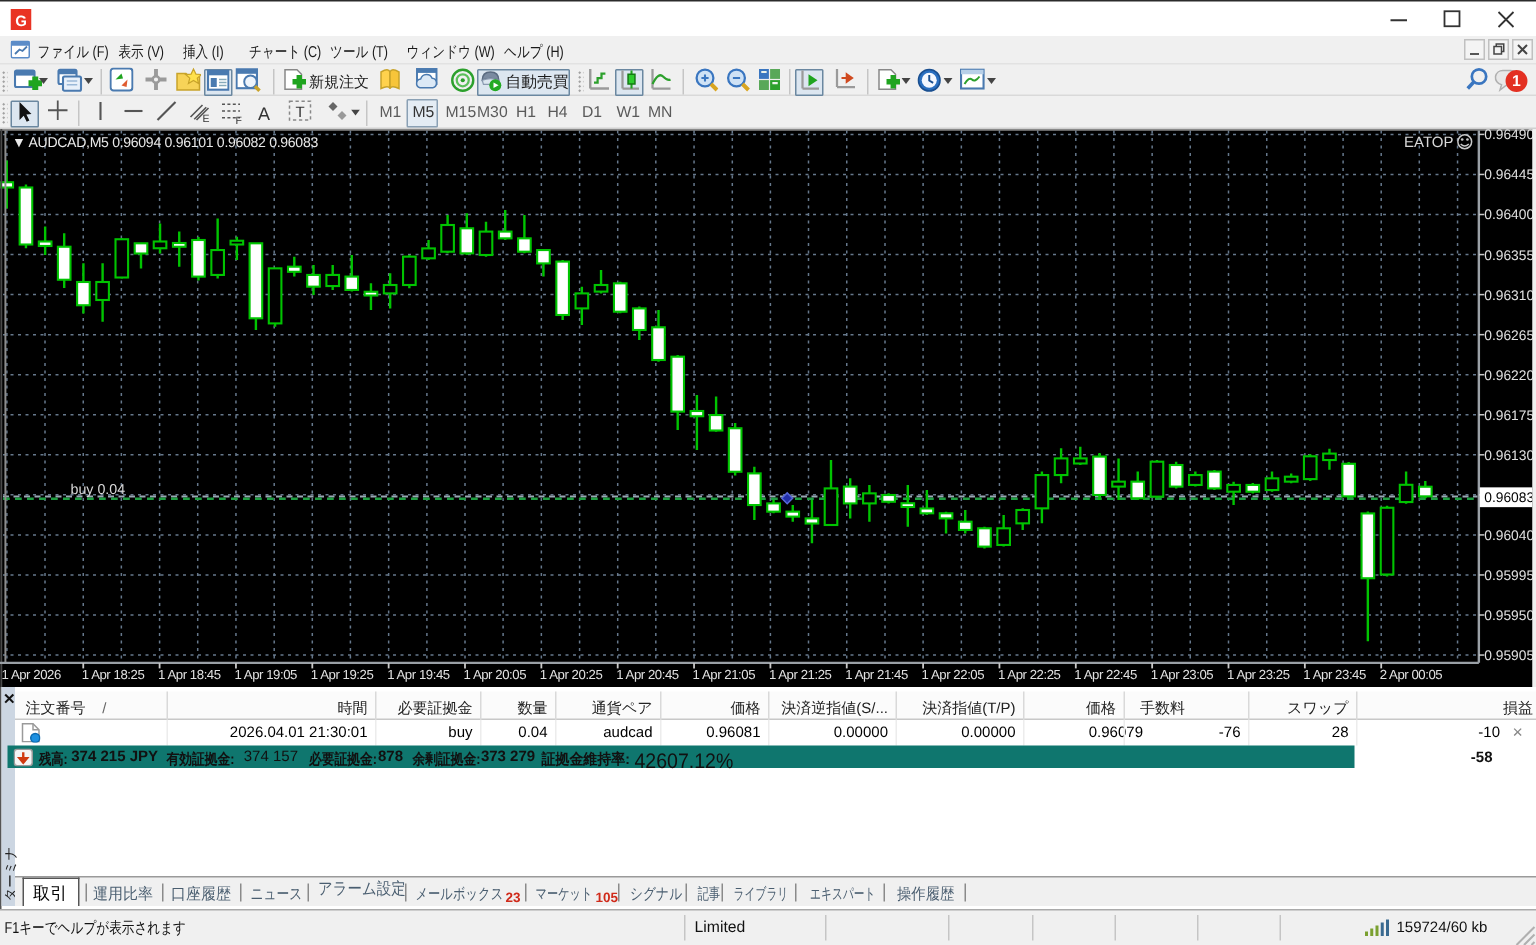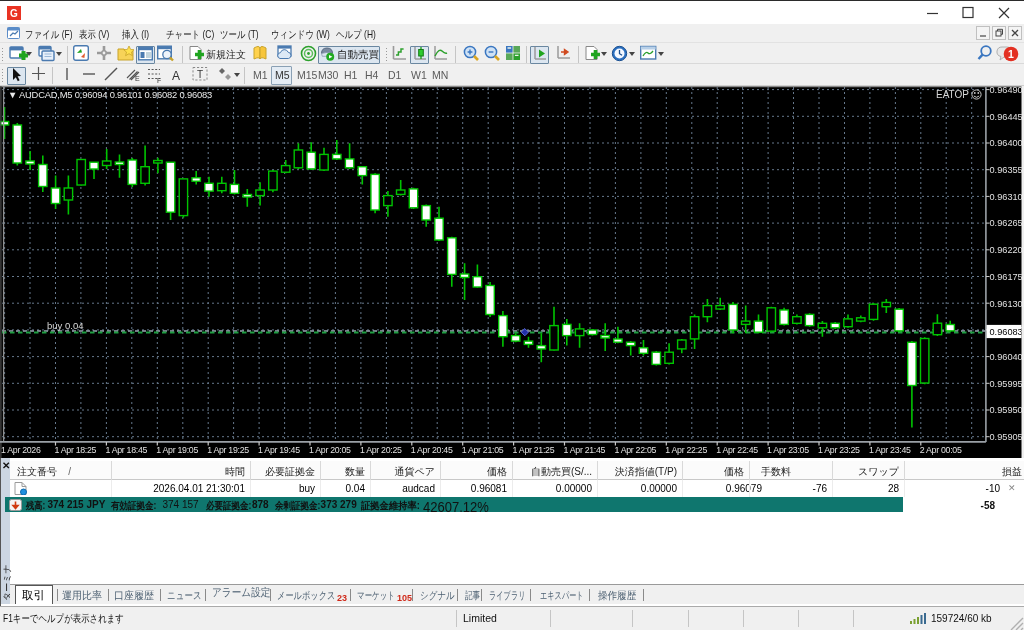--- a/index.html
+++ b/index.html
@@ -433,27 +433,27 @@
       <div class="abs" style="left:101px;top:4px;width:134px;font-size:10px;color:#222;text-align:right;white-space:nowrap">時間</div>
       <div class="abs" style="left:240px;top:0;width:1px;height:19px;background:#d9d9d9"></div>
       <div class="abs" style="left:240px;top:4px;width:65px;font-size:10px;color:#222;text-align:right;white-space:nowrap">必要証拠金</div>
       <div class="abs" style="left:310px;top:0;width:1px;height:19px;background:#d9d9d9"></div>
       <div class="abs" style="left:310px;top:4px;width:45px;font-size:10px;color:#222;text-align:right;white-space:nowrap">数量</div>
       <div class="abs" style="left:360px;top:0;width:1px;height:19px;background:#d9d9d9"></div>
       <div class="abs" style="left:360px;top:4px;width:65px;font-size:10px;color:#222;text-align:right;white-space:nowrap">通貨ペア</div>
       <div class="abs" style="left:430px;top:0;width:1px;height:19px;background:#d9d9d9"></div>
       <div class="abs" style="left:430px;top:4px;width:67px;font-size:10px;color:#222;text-align:right;white-space:nowrap">価格</div>
       <div class="abs" style="left:502px;top:0;width:1px;height:19px;background:#d9d9d9"></div>
-      <div class="abs" style="left:502px;top:4px;width:80px;font-size:10px;color:#222;text-align:right;white-space:nowrap">自動売買(S/...</div>
+      <div class="abs" style="left:502px;top:4px;width:80px;font-size:10px;color:#222;text-align:right;white-space:nowrap">決済逆指値(S/...</div>
       <div class="abs" style="left:587px;top:0;width:1px;height:19px;background:#d9d9d9"></div>
       <div class="abs" style="left:587px;top:4px;width:80px;font-size:10px;color:#222;text-align:right;white-space:nowrap">決済指値(T/P)</div>
       <div class="abs" style="left:672px;top:0;width:1px;height:19px;background:#d9d9d9"></div>
       <div class="abs" style="left:672px;top:4px;width:62px;font-size:10px;color:#222;text-align:right;white-space:nowrap">価格</div>
       <div class="abs" style="left:739px;top:0;width:1px;height:19px;background:#d9d9d9"></div>
-      <div class="abs" style="left:751px;top:4px;width:78px;font-size:10px;color:#222;text-align:left;white-space:nowrap">手数料</div>
+      <div class="abs" style="left:726px;top:4px;width:78px;font-size:10px;color:#222;text-align:center;white-space:nowrap">手数料</div>
       <div class="abs" style="left:822px;top:0;width:1px;height:19px;background:#d9d9d9"></div>
       <div class="abs" style="left:822px;top:4px;width:67px;font-size:10px;color:#222;text-align:right;white-space:nowrap">スワップ</div>
       <div class="abs" style="left:894px;top:0;width:1px;height:19px;background:#d9d9d9"></div>
       <div class="abs" style="left:894px;top:4px;width:118px;font-size:10px;color:#222;text-align:right;white-space:nowrap">損益</div>
     </div>
  <div class="abs" style="left:10px;top:22px;width:1014px;height:17px;background:#fff">
       <div class="abs" style="left:101px;top:3px;width:134px;font-size:10px;color:#000;text-align:right">2026.04.01 21:30:01</div>
       <div class="abs" style="left:240px;top:3px;width:65px;font-size:10px;color:#000;text-align:right">buy</div>
       <div class="abs" style="left:310px;top:3px;width:45px;font-size:10px;color:#000;text-align:right">0.04</div>
       <div class="abs" style="left:360px;top:3px;width:65px;font-size:10px;color:#000;text-align:right">audcad</div>

